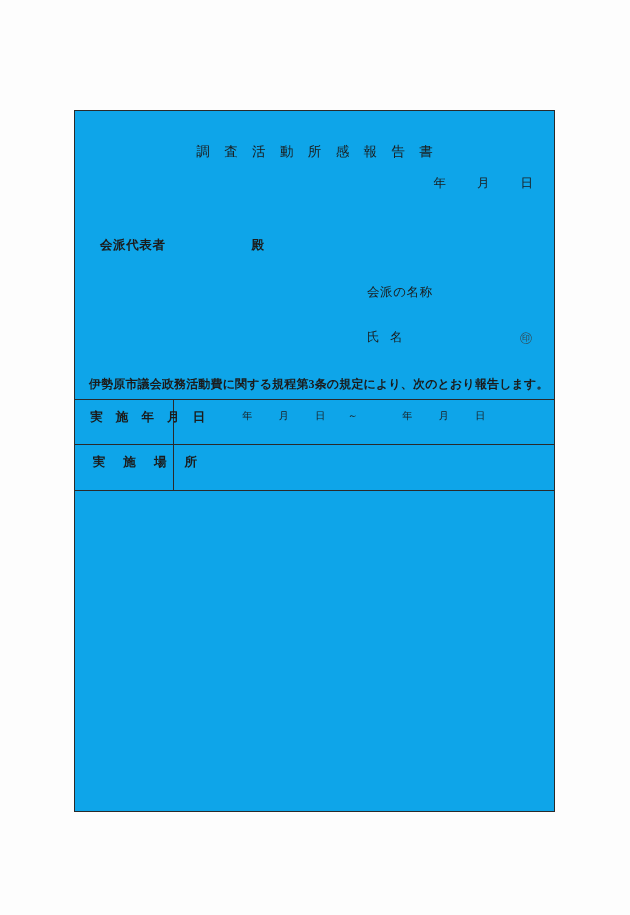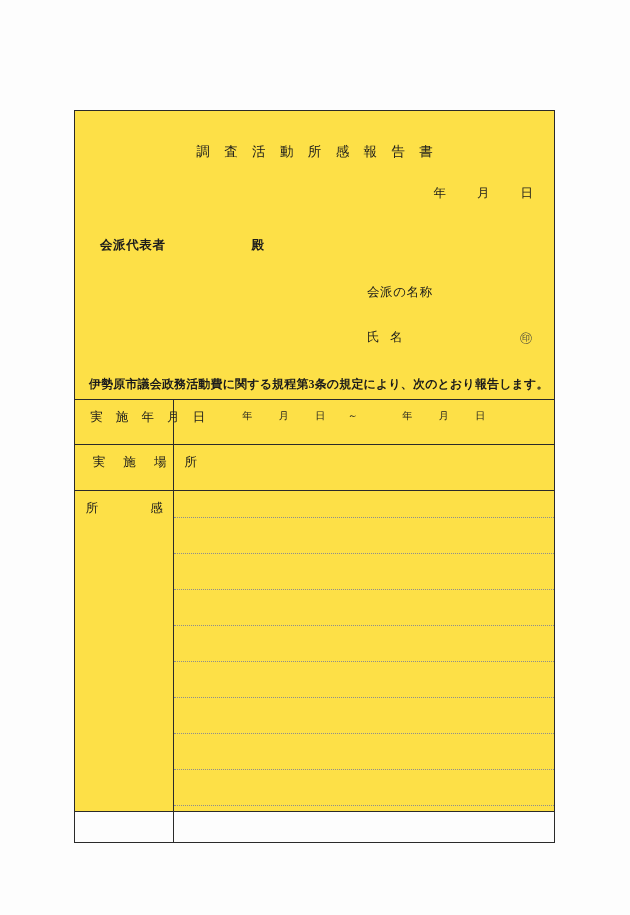--- a/index.html
+++ b/index.html
@@ -35,21 +35,21 @@
 
   
   .frame {
     position: absolute;
     left: 74px;
     top: 110px;
     width: 481px;
     height: 702px;
     border: 1.6px solid #2a2a2a;
     box-sizing: border-box;
-    background: #fde047;
+    background: #0ea5e9;
   }
 
   .frame-inner {
     position: absolute;
     inset: 0;
   }
 
   
   .doc-title {
     position: absolute;
@@ -59,21 +59,21 @@
     text-align: center;
     font-size: 13.5px;
     letter-spacing: 5.5px;
     text-indent: 5.5px;
     white-space: nowrap;
   }
 
   .date-line {
     position: absolute;
     right: 20px;
-    top: 74px;
+    top: 64px;
     font-size: 12.5px;
     letter-spacing: 1px;
     white-space: nowrap;
   }
   .date-line .sp { display: inline-block; width: 30px; }
 
   .addressee {
     position: absolute;
     left: 25px;
     top: 126px;
@@ -134,24 +134,25 @@
     width: calc(100% + 1.6px);
   }
   .form-table td {
     border: 1.2px solid #2a2a2a;
     padding: 0;
     vertical-align: top;
     font-size: 12.5px;
   }
   .form-table td.label {
     width: 98px;
-    text-align: center;
+    text-align: left;
     vertical-align: top;
     padding-top: 9px;
     white-space: nowrap;
+    font-weight: bold;
   }
   .form-table td.label .spread {
     display: block;
     padding: 0 10px;
   }
   .lbl-date   { letter-spacing: 5px; text-indent: 5px; }
   .lbl-place  { letter-spacing: 7.5px; text-indent: 7.5px; }
   .lbl-impr   { letter-spacing: 0; }
   .lbl-impr .wide { display: inline-block; width: 52px; }
 
@@ -228,36 +229,18 @@
             </td>
           </tr>
 
           <tr class="row-place">
             <td class="label">
               <span class="spread lbl-place label-cell-inner">実 施 場 所</span>
             </td>
             <td></td>
           </tr>
 
-          <tr class="row-impress">
-            <td class="label">
-              <span class="spread lbl-impr label-cell-inner"><span>所</span><span class="wide"></span><span>感</span></span>
-            </td>
-            <td>
-              <div class="ruled-area" id="ruled-area">
-                  <div class="rule-line" style="top: 26px;"></div>
-                  <div class="rule-line" style="top: 62px;"></div>
-                  <div class="rule-line" style="top: 98px;"></div>
-                  <div class="rule-line" style="top: 134px;"></div>
-                  <div class="rule-line" style="top: 170px;"></div>
-                  <div class="rule-line" style="top: 206px;"></div>
-                  <div class="rule-line" style="top: 242px;"></div>
-                  <div class="rule-line" style="top: 278px;"></div>
-                  <div class="rule-line" style="top: 314px;"></div>
-                </div>
-            </td>
-          </tr>
         </tbody>
       </table>
 
     </div>
   </div>
 </div>
 
 </body></html>

